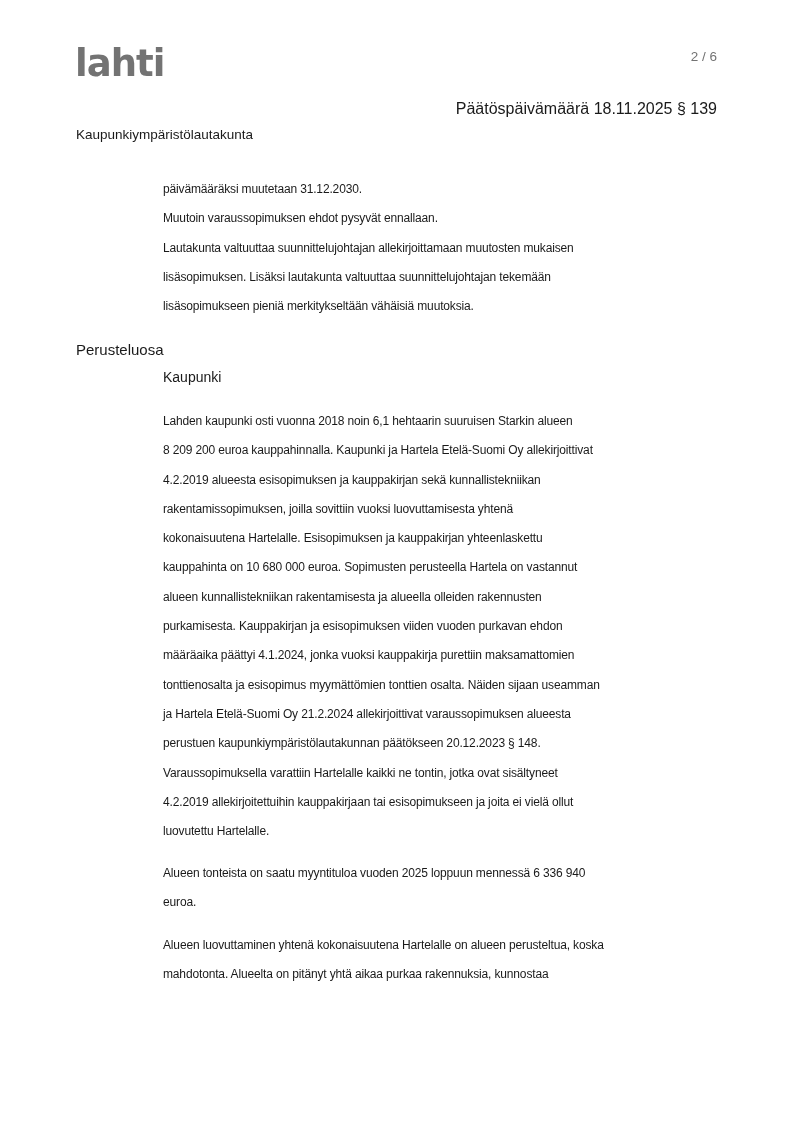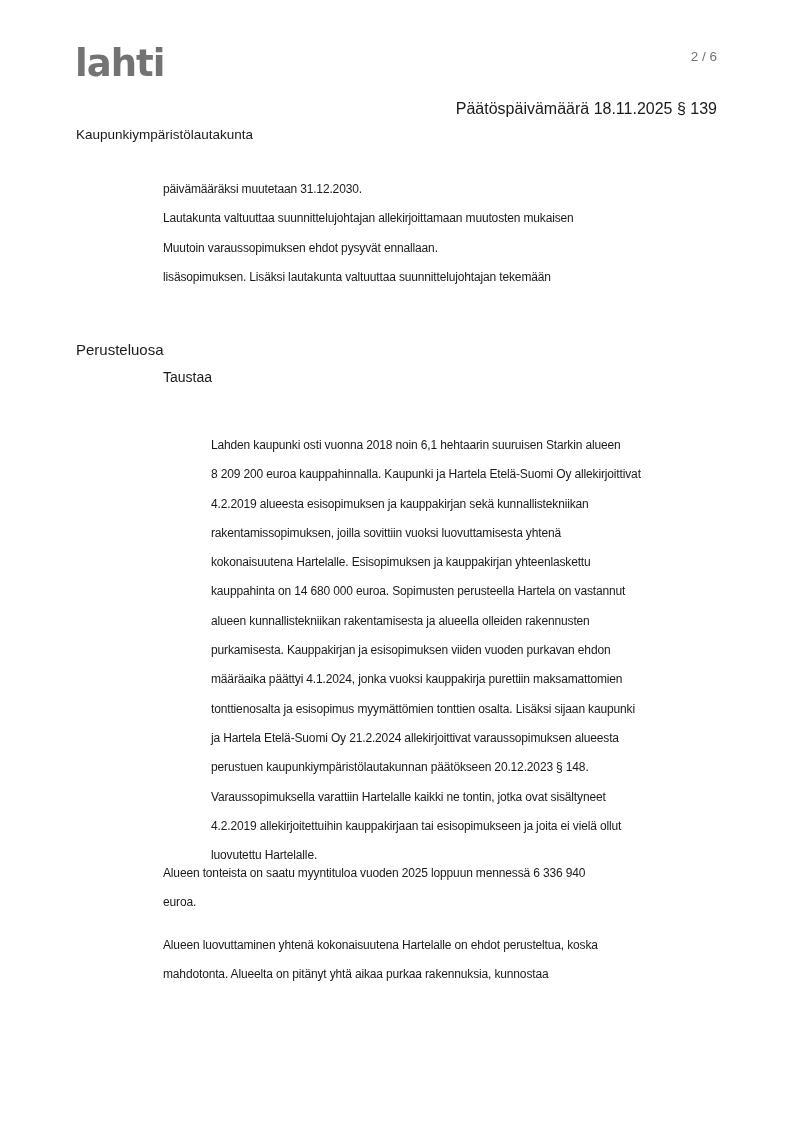--- a/index.html
+++ b/index.html
@@ -39,47 +39,48 @@
 </head>
 <body>
 
 <div class="logo" style="text-transform: lowercase;">Lahti</div>
 <div class="page-num">2 / 6</div>
 <div class="committee">Kaupunkiympäristölautakunta</div>
 <div class="decision-date">Päätöspäivämäärä 18.11.2025 § 139</div>
 
 <div class="body-block" style="top:180px;">
   <div class="line">päivämääräksi muutetaan 31.12.2030.</div>
+  <div class="line">Muutoin varaussopimuksen ehdot pysyvät ennallaan.</div>
   <div class="line">Lautakunta valtuuttaa suunnittelujohtajan allekirjoittamaan muutosten mukaisen</div>
-  <div class="line">Muutoin varaussopimuksen ehdot pysyvät ennallaan.</div>
   <div class="line">lisäsopimuksen. Lisäksi lautakunta valtuuttaa suunnittelujohtajan tekemään</div>
+  <div class="line">lisäsopimukseen pieniä merkitykseltään vähäisiä muutoksia.</div>
 </div>
 
 <div class="section-heading">Perusteluosa</div>
-<div class="subheading">Taustaa</div>
+<div class="subheading">Kaupunki</div>
 
-<div class="body-block" style="top:436px;margin-left:48px;">
+<div class="body-block" style="top:412px;">
   <div class="line">Lahden kaupunki osti vuonna 2018 noin 6,1 hehtaarin suuruisen Starkin alueen</div>
   <div class="line">8 209 200 euroa kauppahinnalla. Kaupunki ja Hartela Etelä-Suomi Oy allekirjoittivat</div>
   <div class="line">4.2.2019 alueesta esisopimuksen ja kauppakirjan sekä kunnallistekniikan</div>
   <div class="line">rakentamissopimuksen, joilla sovittiin vuoksi luovuttamisesta yhtenä</div>
   <div class="line">kokonaisuutena Hartelalle. Esisopimuksen ja kauppakirjan yhteenlaskettu</div>
-  <div class="line">kauppahinta on 14 680 000 euroa.  Sopimusten perusteella Hartela on vastannut</div>
+  <div class="line">kauppahinta on 10 680 000 euroa.  Sopimusten perusteella Hartela on vastannut</div>
   <div class="line">alueen kunnallistekniikan rakentamisesta ja alueella olleiden rakennusten</div>
   <div class="line">purkamisesta. Kauppakirjan ja esisopimuksen viiden vuoden purkavan ehdon</div>
   <div class="line">määräaika päättyi 4.1.2024,  jonka vuoksi kauppakirja purettiin maksamattomien</div>
-  <div class="line">tonttienosalta ja esisopimus myymättömien tonttien osalta. Lisäksi sijaan kaupunki</div>
+  <div class="line">tonttienosalta ja esisopimus myymättömien tonttien osalta. Näiden sijaan useamman</div>
   <div class="line">ja Hartela Etelä-Suomi Oy 21.2.2024 allekirjoittivat varaussopimuksen alueesta</div>
   <div class="line">perustuen kaupunkiympäristölautakunnan päätökseen 20.12.2023 § 148.</div>
   <div class="line">Varaussopimuksella varattiin Hartelalle kaikki ne tontin, jotka ovat sisältyneet</div>
   <div class="line">4.2.2019 allekirjoitettuihin kauppakirjaan tai esisopimukseen ja joita ei vielä ollut</div>
   <div class="line">luovutettu Hartelalle.</div>
 </div>
 
 <div class="body-block" style="top:864px;">
   <div class="line">Alueen tonteista on saatu myyntituloa vuoden 2025 loppuun mennessä  6 336 940</div>
   <div class="line">euroa.</div>
 </div>
 
 <div class="body-block" style="top:936px;">
-  <div class="line">Alueen luovuttaminen yhtenä kokonaisuutena Hartelalle on ehdot perusteltua, koska</div>
+  <div class="line">Alueen luovuttaminen yhtenä kokonaisuutena Hartelalle on alueen perusteltua, koska</div>
   <div class="line">mahdotonta. Alueelta on pitänyt yhtä aikaa purkaa rakennuksia,  kunnostaa</div>
 </div>
 
 </body></html>

